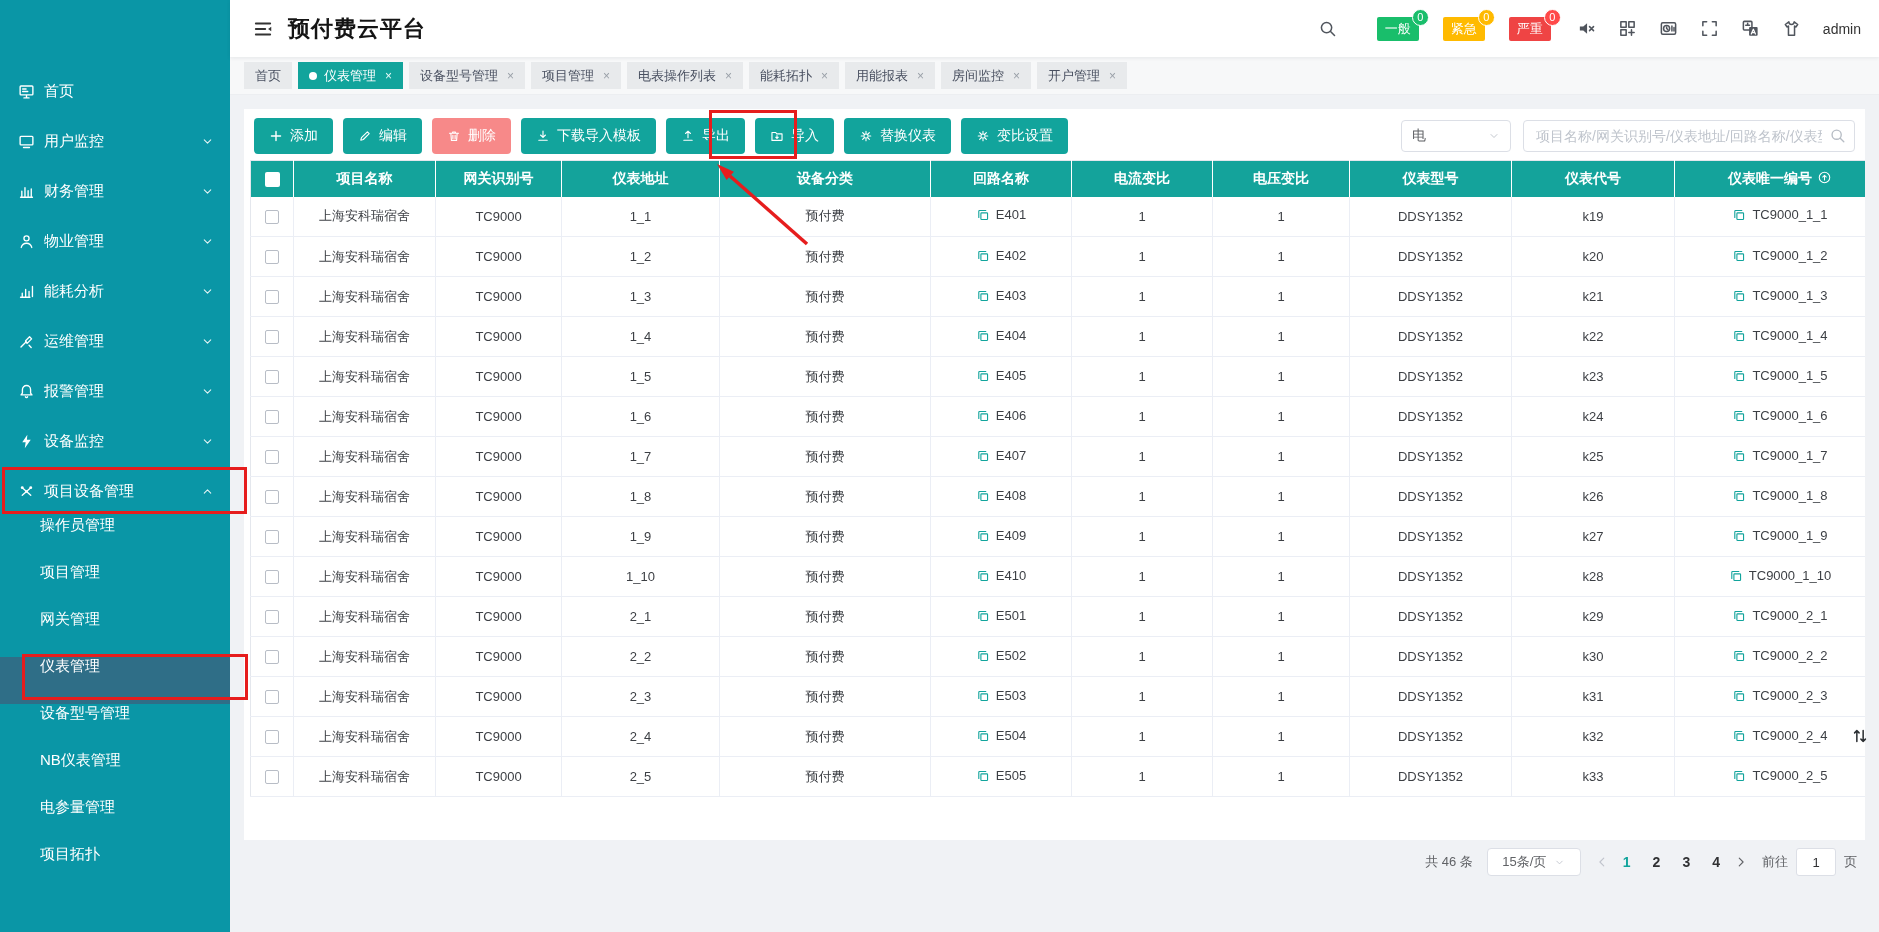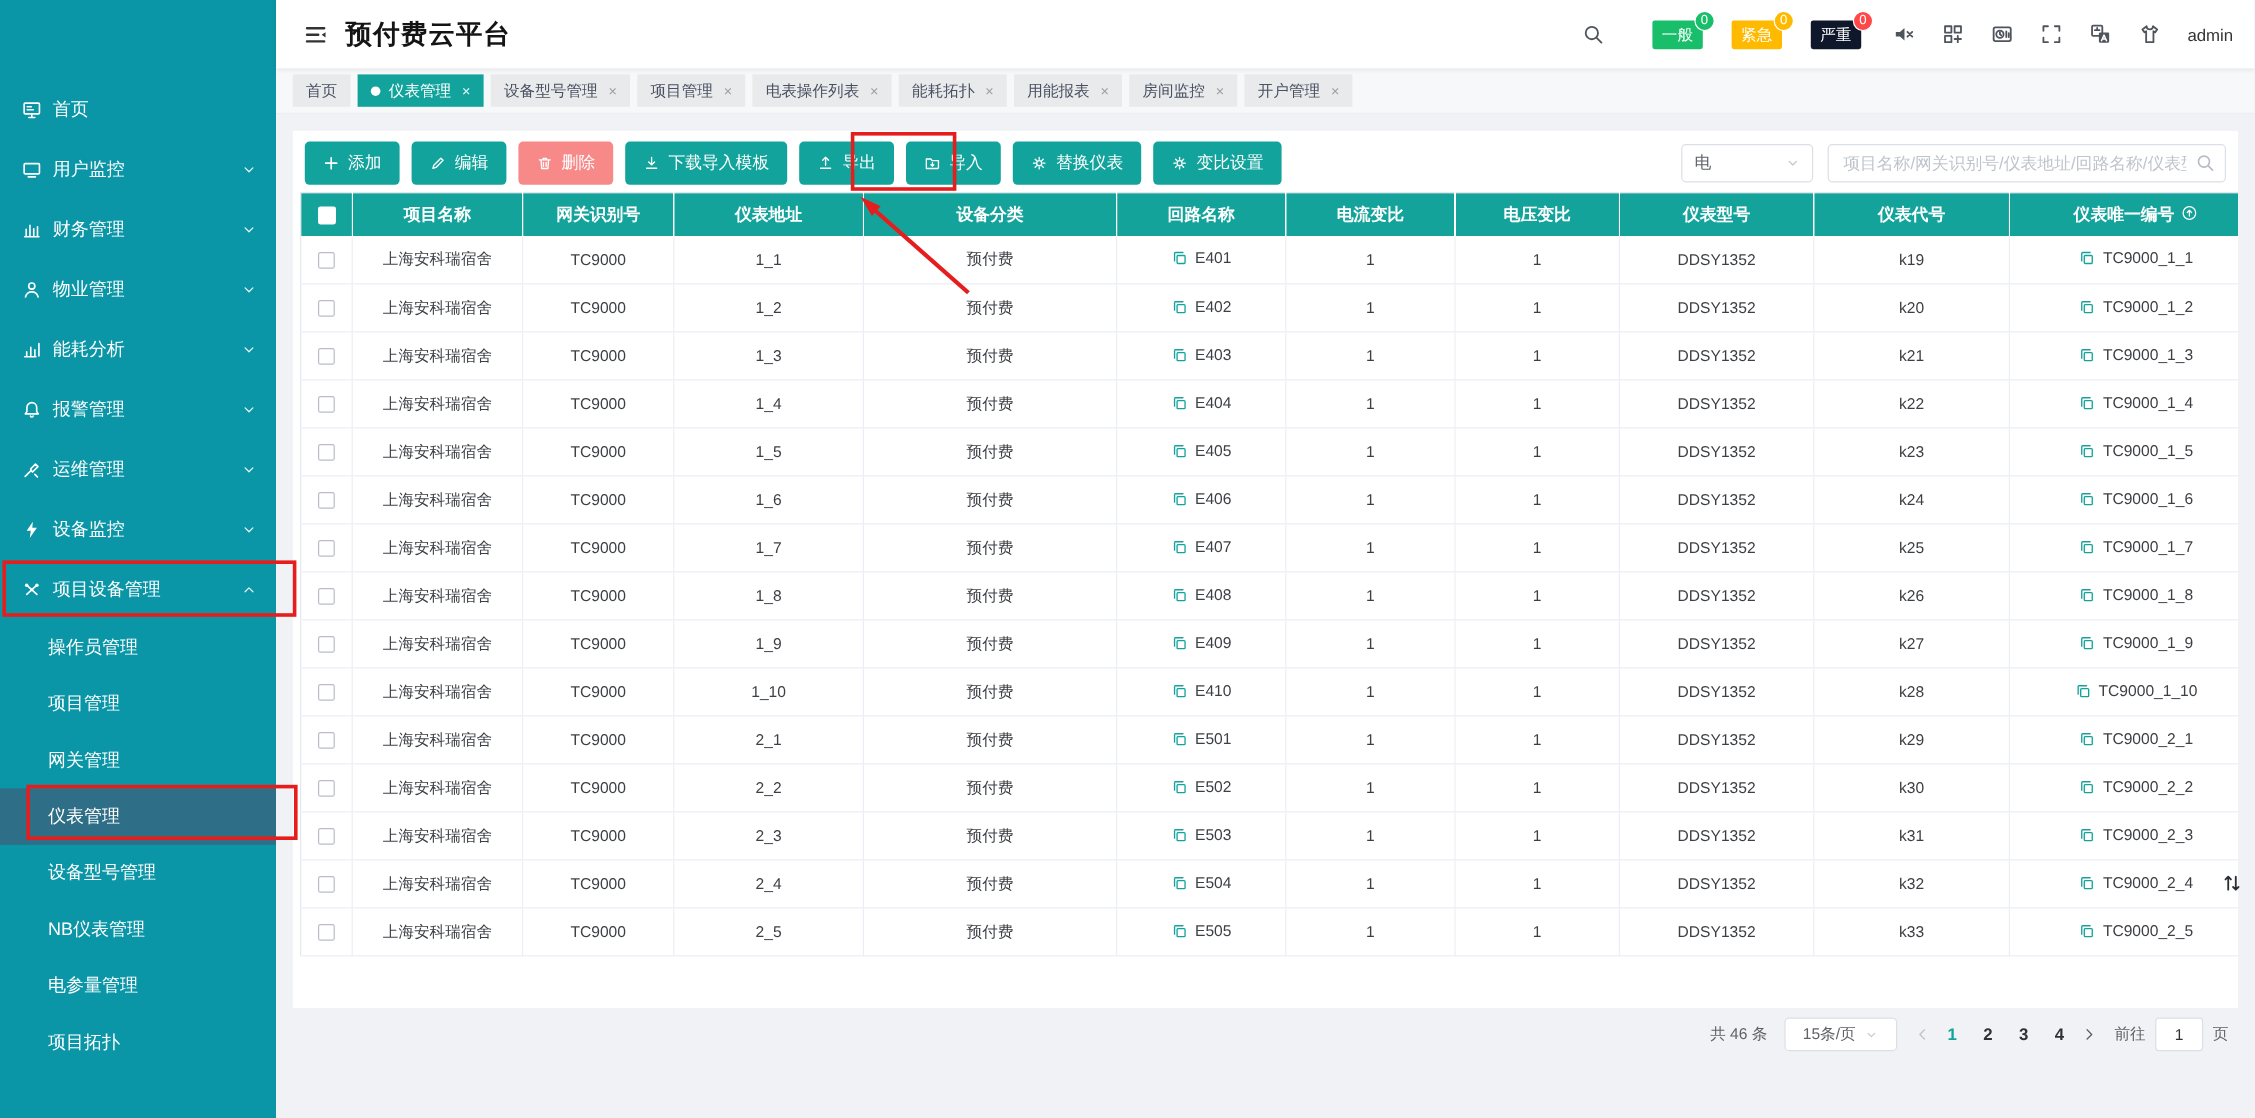--- a/index.html
+++ b/index.html
@@ -6,21 +6,21 @@
   html,body{width:1879px;height:932px;overflow:hidden;font-family:"Liberation Sans","DejaVu Sans",sans-serif;background:#f0f2f5}
   body{position:relative}
   .svgi{display:inline-flex;align-items:center;justify-content:center;width:18px;height:18px;flex:none}
   .svgi svg{width:100%;height:100%}
 
   
   .sidebar{position:absolute;left:0;top:0;width:230px;height:932px;background:#0a96a6;padding-top:66px;z-index:2}
   .menu-item{height:50px;display:flex;align-items:center;padding:0 16px 0 18px;color:#fff;font-size:15px;cursor:pointer}
   .menu-item .mi-icon{width:17px;height:17px;margin-right:9px;color:#fff}
   .menu-item .mi-arrow{margin-left:auto;width:13px;height:13px;color:#e8f6f6}
-  .sub-item{height:47px;display:flex;align-items:center;padding-left:40px;color:#fff;font-size:15px;cursor:pointer}
+  .sub-item{height:47px;display:flex;padding-left:40px;color:#fff;font-size:15px;cursor:pointer}
   .sub-item.selected{background:#2f6e87}
 
   
   .header{position:absolute;left:230px;top:0;width:1649px;height:57px;background:#fff;display:flex;align-items:center;box-shadow:0 1px 4px rgba(0,21,41,.08);z-index:3;padding:0 18px 0 22px}
   .collapse-btn{width:22px;height:22px;color:#333;cursor:pointer;margin-right:14px}
   .app-title{font-size:22px;font-weight:bold;color:#141414;letter-spacing:1px}
   .h-right{margin-left:auto;display:flex;align-items:center;gap:22px}
   .hicon{width:19px;height:19px;color:#50555d;cursor:pointer}
   .badges{display:flex;align-items:center;gap:24px;margin:0 4px}
   .badge-wrap{position:relative;display:inline-flex;cursor:pointer}
@@ -155,41 +155,41 @@
     <span class="svgi mi-arrow">
           <svg viewBox="0 0 20 20">
             <path d="M5 7.5l5 5 5-5" fill="none" stroke="currentColor" stroke-width="1.6" stroke-linecap="round" stroke-linejoin="round"></path>
           </svg>
         </span>
   </div>
 
   <div class="menu-item">
     <span class="svgi mi-icon">
           <svg viewBox="0 0 20 20">
-            <path d="M10 3a4.8 4.8 0 0 0-4.8 4.8v4L3.6 14h12.8l-1.6-2.2v-4A4.8 4.8 0 0 0 10 3z" fill="none" stroke="currentColor" stroke-width="1.6" stroke-linecap="round" stroke-linejoin="round"></path>
-            <path d="M8.7 16.2a1.4 1.4 0 0 0 2.6 0" fill="none" stroke="currentColor" stroke-width="1.6" stroke-linecap="round" stroke-linejoin="round"></path>
-          </svg>
-        </span>
-    <span class="mi-label">报警管理</span>
-    <span class="svgi mi-arrow">
-          <svg viewBox="0 0 20 20">
-            <path d="M5 7.5l5 5 5-5" fill="none" stroke="currentColor" stroke-width="1.6" stroke-linecap="round" stroke-linejoin="round"></path>
-          </svg>
-        </span>
-  </div>
-
-  <div class="menu-item">
-    <span class="svgi mi-icon">
-          <svg viewBox="0 0 20 20">
             <path d="M3.5 16.5l6.2-6.2" fill="none" stroke="currentColor" stroke-width="1.6" stroke-linecap="round" stroke-linejoin="round"></path>
             <path d="M9 10.5l1.7 1.7 5.3-5.3-2.4-2.4L9 9z" fill="none" stroke="currentColor" stroke-width="1.6" stroke-linecap="round" stroke-linejoin="round"></path>
             <path d="M13 14.5l2.5 2.5" fill="none" stroke="currentColor" stroke-width="1.6" stroke-linecap="round" stroke-linejoin="round"></path>
           </svg>
         </span>
     <span class="mi-label">运维管理</span>
+    <span class="svgi mi-arrow">
+          <svg viewBox="0 0 20 20">
+            <path d="M5 7.5l5 5 5-5" fill="none" stroke="currentColor" stroke-width="1.6" stroke-linecap="round" stroke-linejoin="round"></path>
+          </svg>
+        </span>
+  </div>
+
+  <div class="menu-item">
+    <span class="svgi mi-icon">
+          <svg viewBox="0 0 20 20">
+            <path d="M10 3a4.8 4.8 0 0 0-4.8 4.8v4L3.6 14h12.8l-1.6-2.2v-4A4.8 4.8 0 0 0 10 3z" fill="none" stroke="currentColor" stroke-width="1.6" stroke-linecap="round" stroke-linejoin="round"></path>
+            <path d="M8.7 16.2a1.4 1.4 0 0 0 2.6 0" fill="none" stroke="currentColor" stroke-width="1.6" stroke-linecap="round" stroke-linejoin="round"></path>
+          </svg>
+        </span>
+    <span class="mi-label">报警管理</span>
     <span class="svgi mi-arrow">
           <svg viewBox="0 0 20 20">
             <path d="M5 7.5l5 5 5-5" fill="none" stroke="currentColor" stroke-width="1.6" stroke-linecap="round" stroke-linejoin="round"></path>
           </svg>
         </span>
   </div>
 
   <div class="menu-item">
     <span class="svgi mi-icon">
           <svg viewBox="0 0 20 20">
@@ -276,21 +276,21 @@
     <span class="badge-label" style="background: rgb(25, 190, 107); margin-left: 14px;">一般</span>
     <span class="badge-count" style="background: rgb(25, 190, 107);">0</span>
   </span>
 
   <span class="badge-wrap">
     <span class="badge-label" style="background: rgb(255, 186, 0);">紧急</span>
     <span class="badge-count" style="background: rgb(255, 186, 0);">0</span>
   </span>
 
   <span class="badge-wrap">
-    <span class="badge-label" style="background: #0f172a;">严重</span>
+    <span class="badge-label" style="background: #ef4444;">严重</span>
     <span class="badge-count" style="background: rgb(255, 73, 73);">0</span>
   </span>
 </div>
     <span class="svgi hicon">
         <svg viewBox="0 0 20 20">
           <polygon points="3,8 6.6,8 10.6,4.5 10.6,15.5 6.6,12 3,12" fill="currentColor"></polygon>
           <path d="M13.2 8l4.2 4.2M17.4 8l-4.2 4.2" fill="none" stroke="currentColor" stroke-width="1.6" stroke-linecap="round" stroke-linejoin="round"></path>
         </svg>
       </span>
     <span class="svgi hicon">

